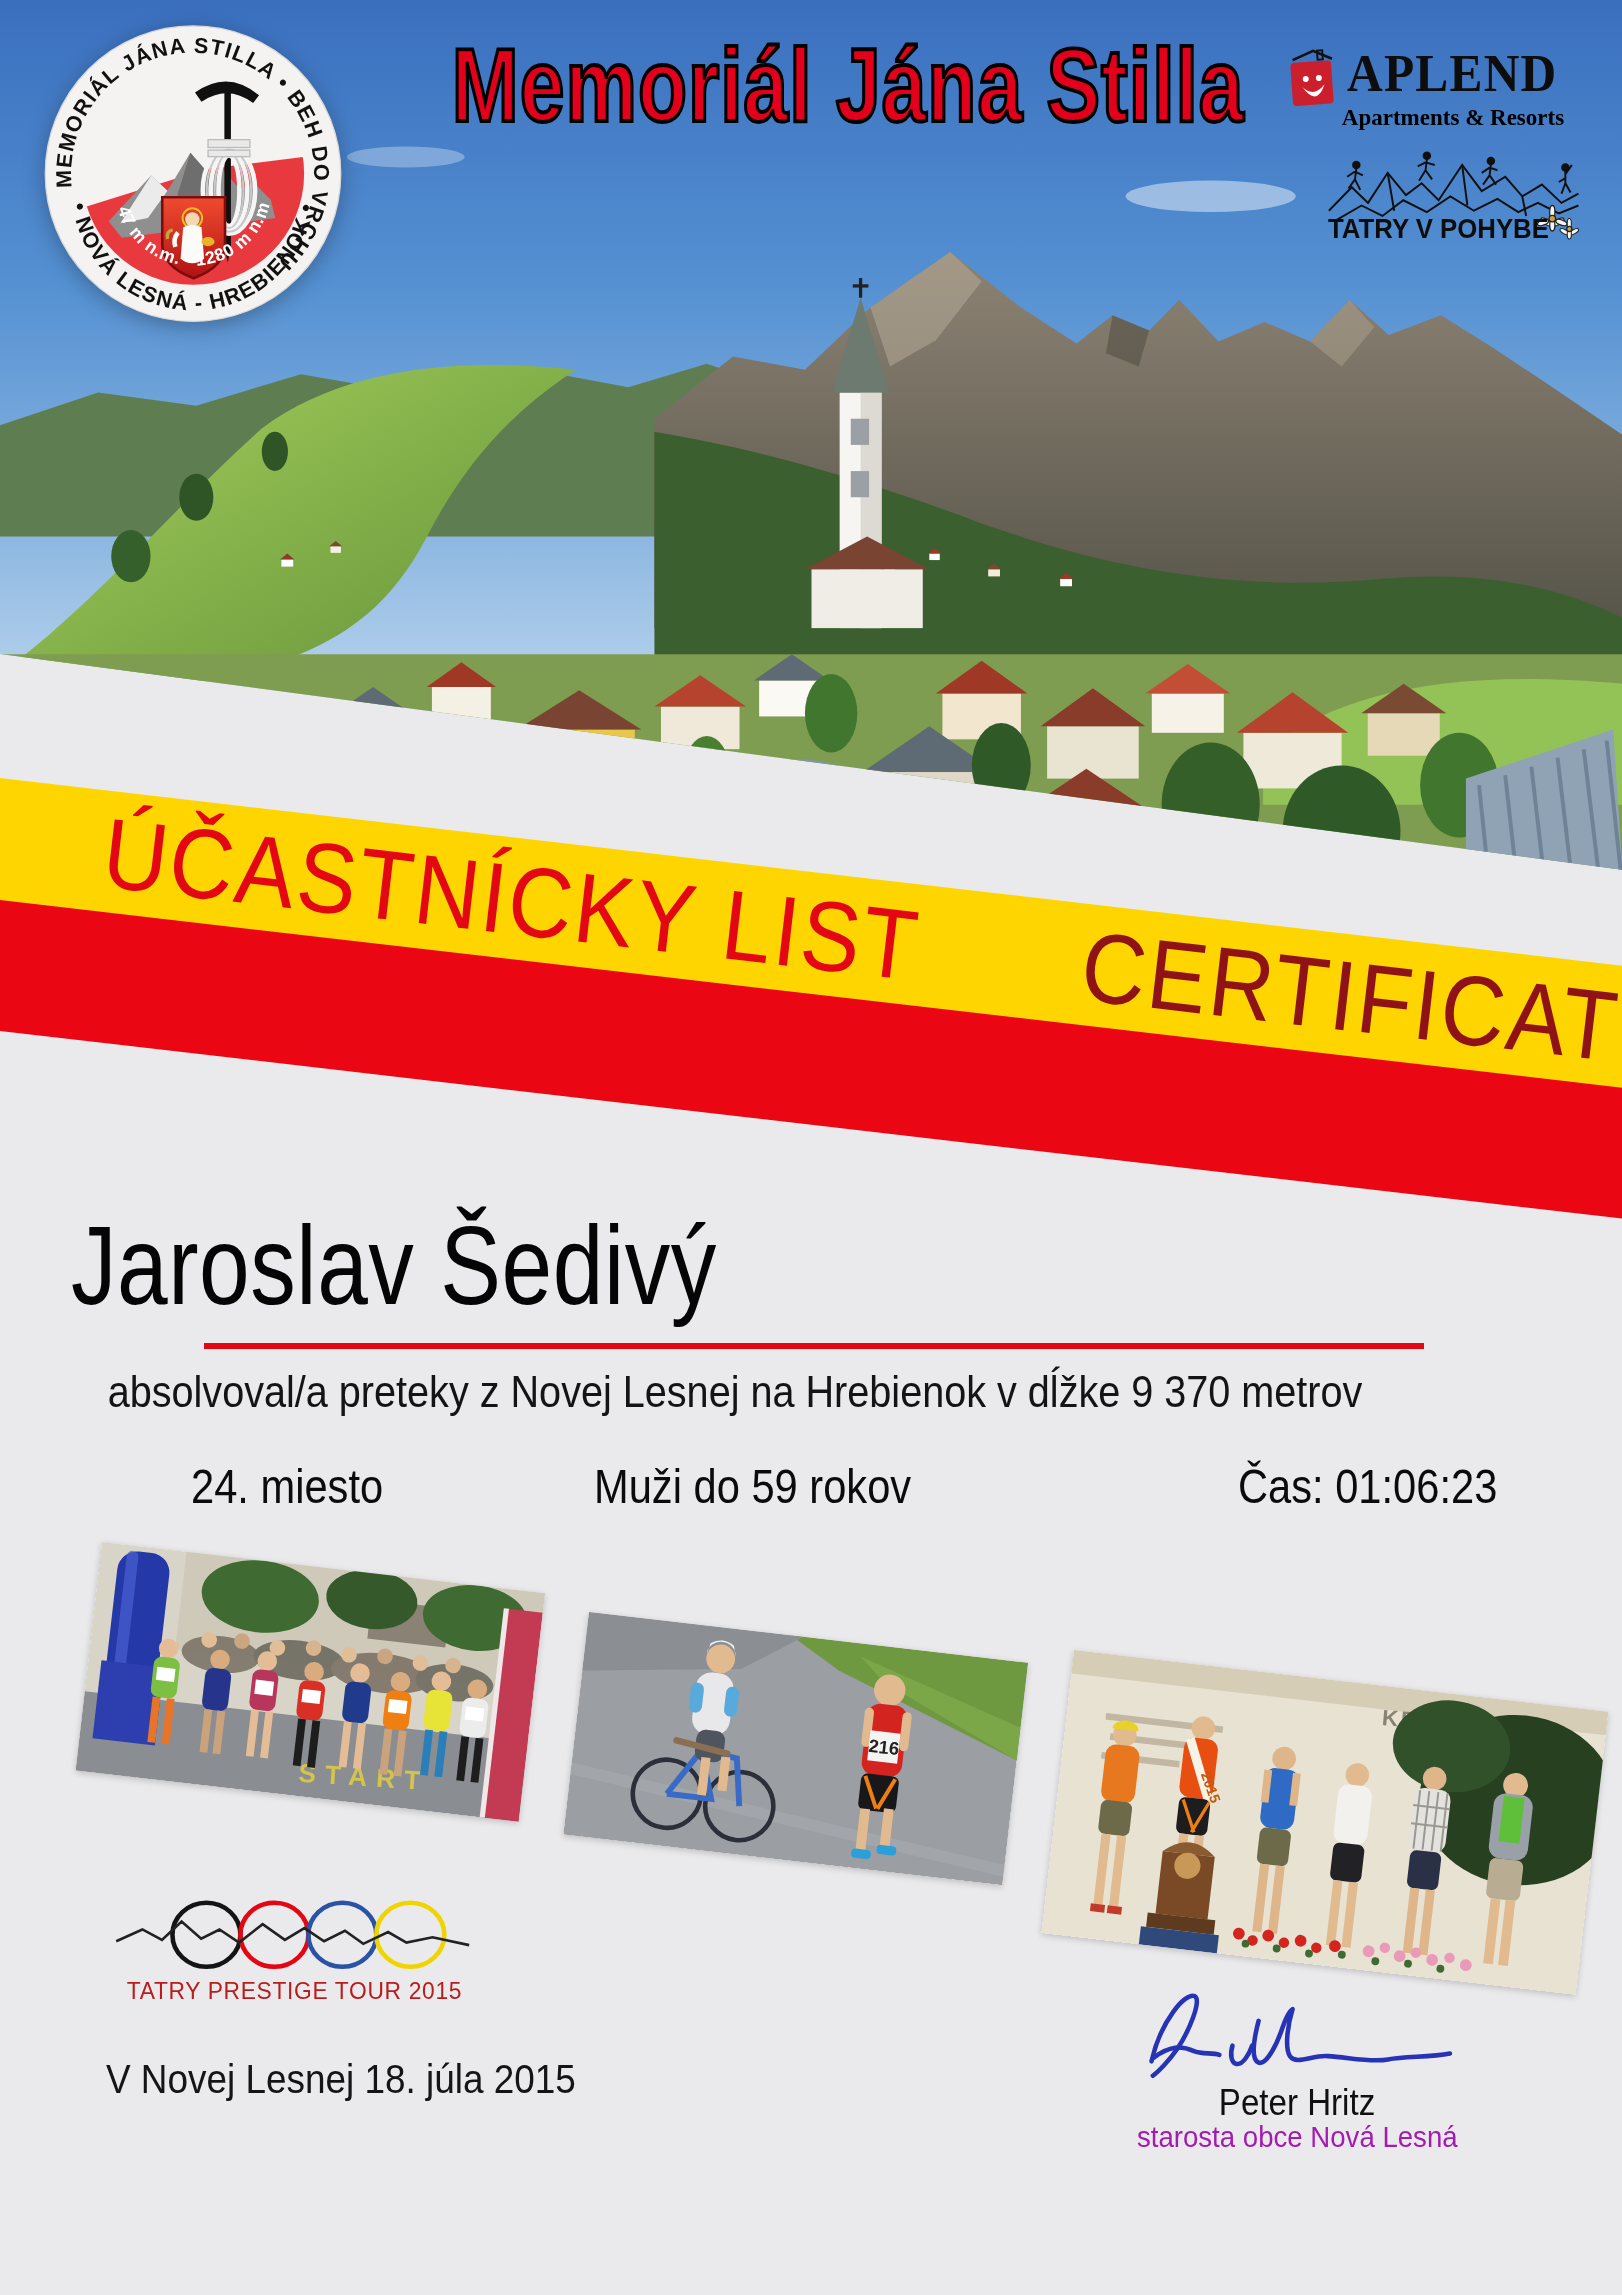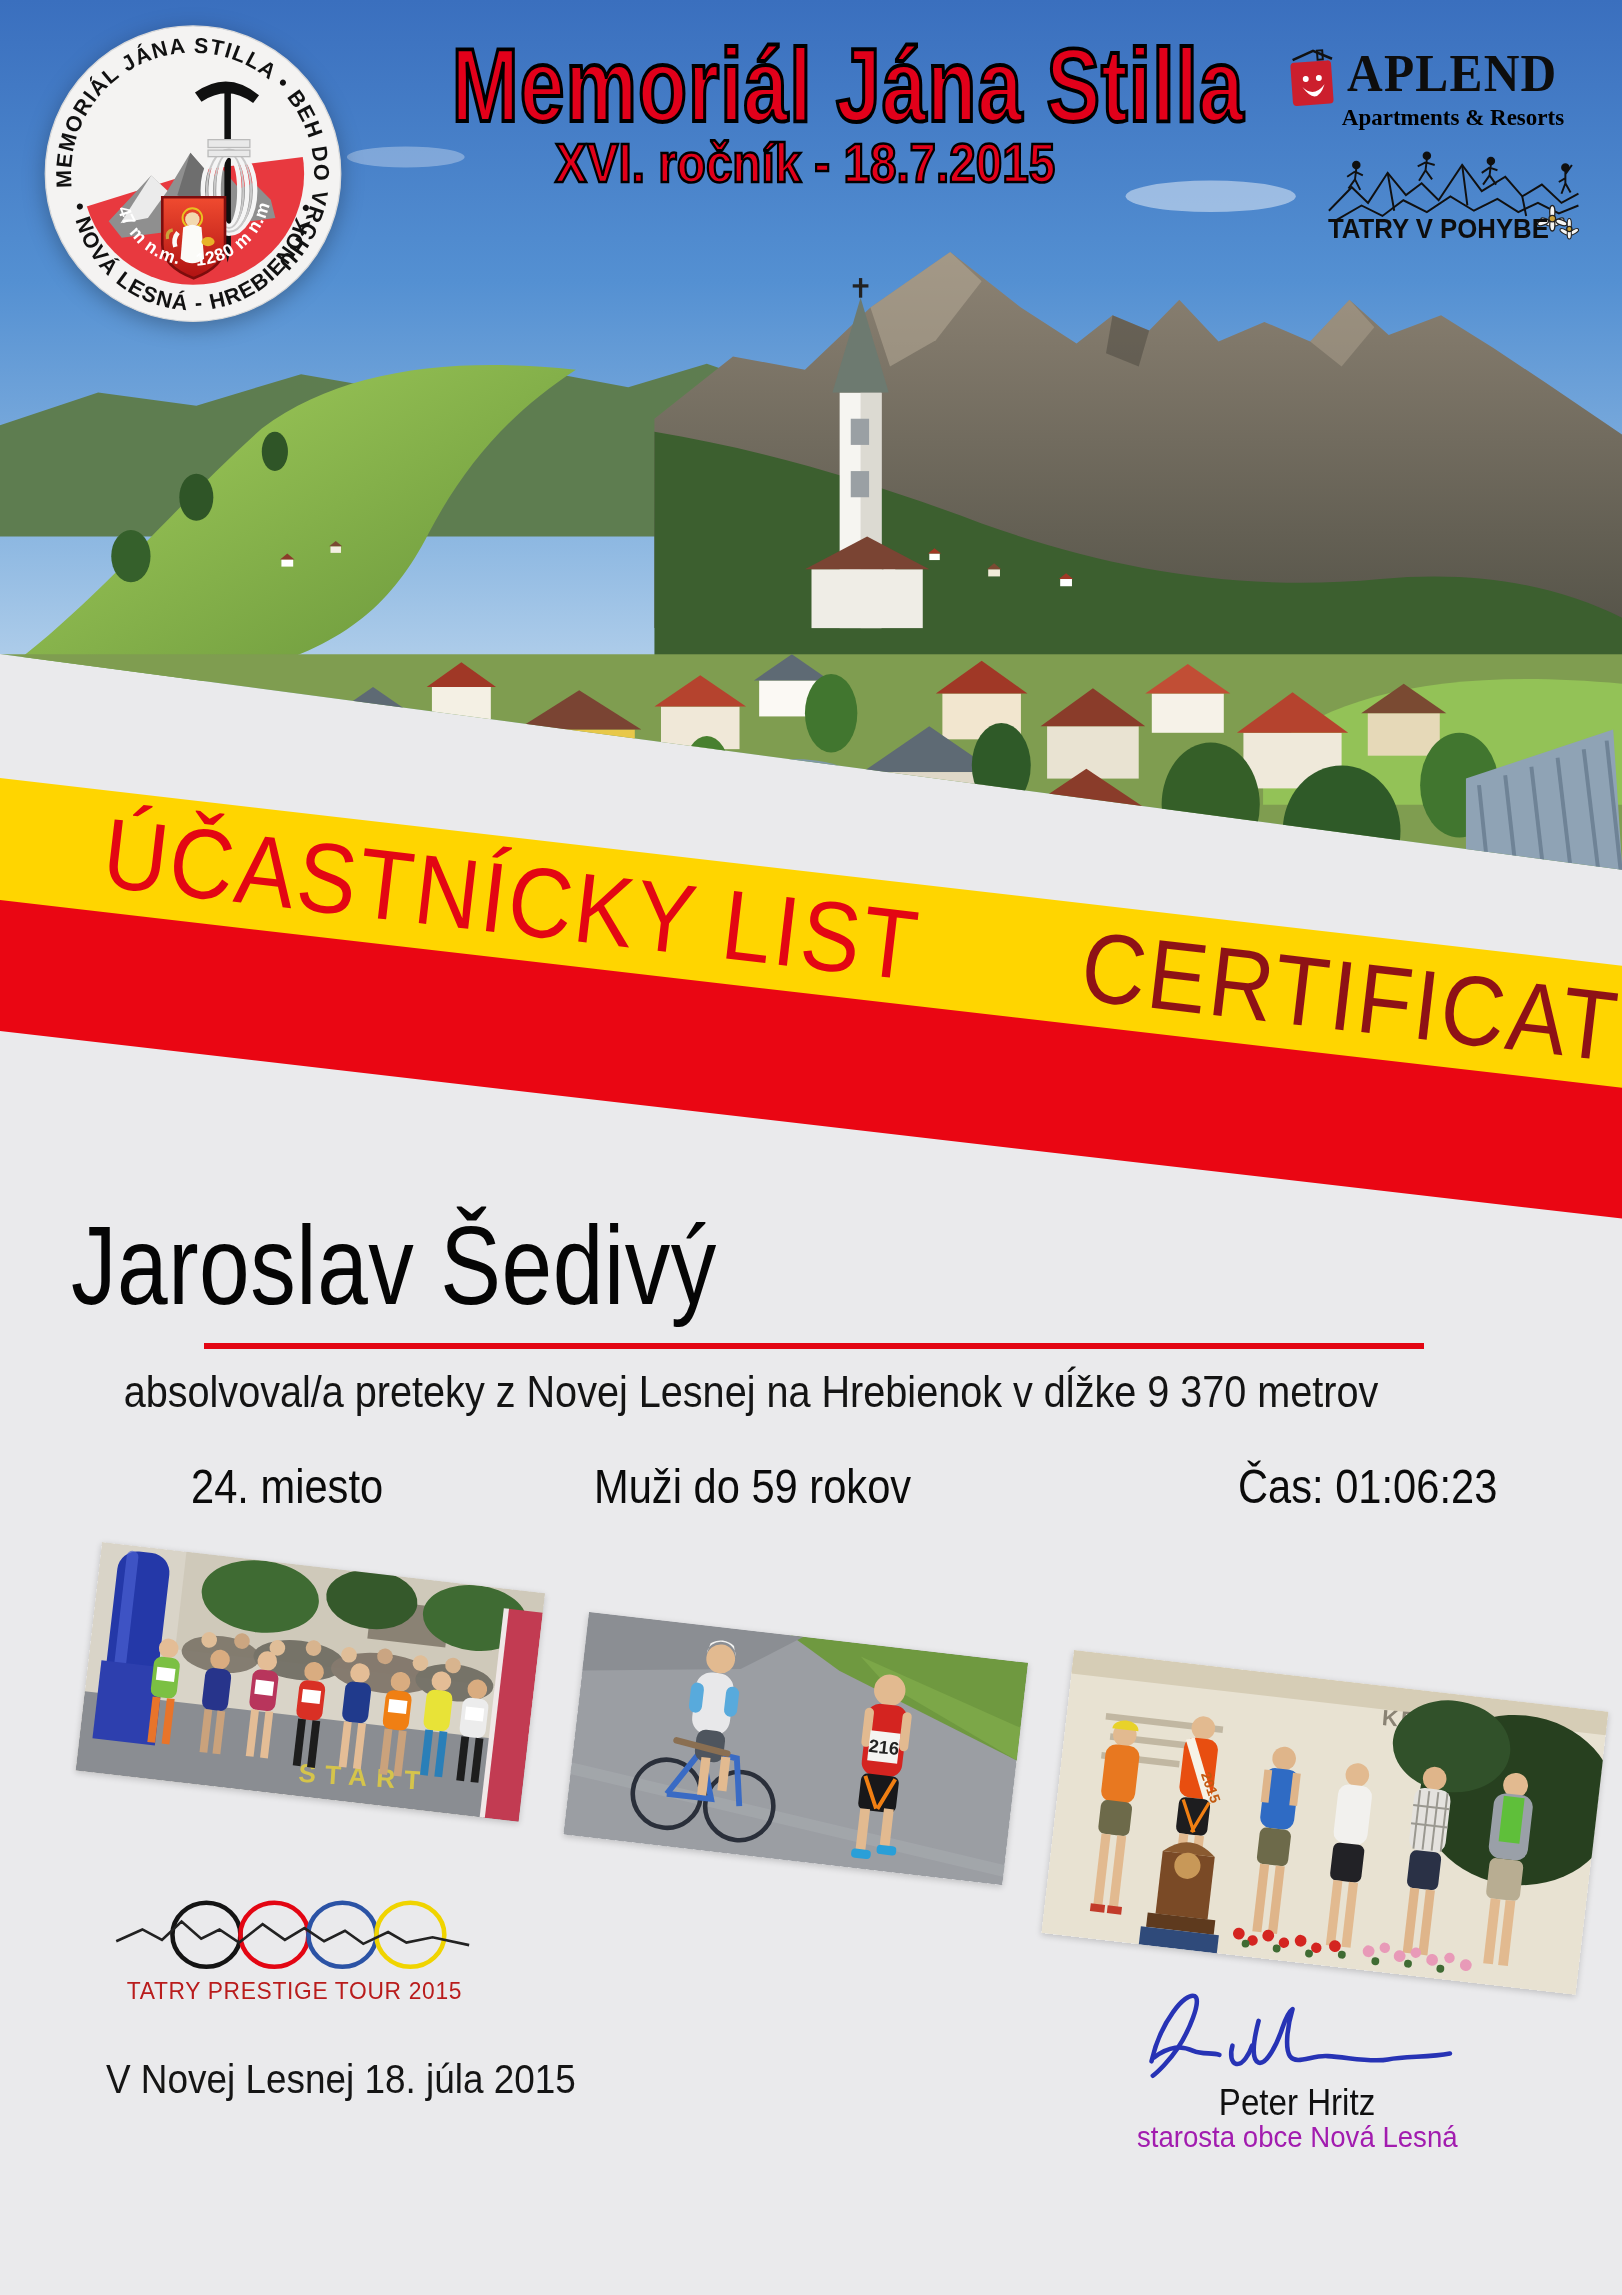--- a/index.html
+++ b/index.html
@@ -37,21 +37,21 @@
   .band.red{top:894px;height:130px;background:#ea0613;}
   .band-text{position:absolute;left:164px;top:0;height:122px;display:flex;align-items:center;
              white-space:nowrap;font-size:99px;letter-spacing:2.6px;line-height:1;}
   .band-text .sk{color:#e30613;}
   .band-text .en{color:#8e1216;margin-left:73px;}
 
   
   .name-wrap{left:0;top:1208px;width:1499px;text-align:left;}
   .name{font-size:111px;color:#050505;letter-spacing:0.7px;line-height:1.05;}
   .underline{left:204px;top:1343px;width:1220px;height:5.9px;background:#e30613;}
-  .ach-wrap{left:16px;top:1370px;width:1470px;text-align:center;}
+  .ach-wrap{left:0;top:1370px;width:1470px;text-align:center;}
   .ach{font-size:44px;color:#141414;line-height:1;}
 
   
   .res{top:1462px;font-size:49px;color:#0b0b0b;line-height:1;}
   .res .cond{transform:scaleX(.85);}
 
   
   .photo{position:absolute;transform:rotate(6.6deg);transform-origin:0 0;overflow:hidden;
          box-shadow:0 2px 6.5px rgba(0,0,0,.18);}
   .photo svg{display:block;}
@@ -267,23 +267,20 @@
       <textPath href="#arcBot" startOffset="50%" text-anchor="middle">•  NOVÁ LESNÁ - HREBIENOK  •</textPath>
     </text>
     <text font-size="27" font-weight="bold" fill="#ffffff" letter-spacing="1">
       <textPath href="#arcAlt" startOffset="50%" text-anchor="middle">747 m n.m. - 1280 m n.m.</textPath>
     </text>
   </svg>
 
   <div class="abs title-wrap">
     <span class="condC title" style="transform:scaleX(.78);">Memoriál Jána Stilla</span>
   </div>
-  <div class="abs subtitle-wrap">
-    <span class="condC subtitle" style="transform:scaleX(.85);">XVI. ročník - 18.7.2015</span>
-  </div>
 
   <svg class="abs" style="left:1281px;top:47px;" width="63" height="63" viewBox="0 0 96 96">
     <g transform="rotate(-4 48 52)">
       <path d="M20,18 L52,6 L80,20" fill="none" stroke="#111" stroke-width="4"></path>
       <rect x="58" y="6" width="8" height="14" fill="none" stroke="#111" stroke-width="3"></rect>
       <rect x="16" y="22" width="62" height="66" rx="6" fill="#cc1f2d"></rect>
       <circle cx="38" cy="48" r="4.5" fill="#fff"></circle>
         <circle cx="58" cy="48" r="4.5" fill="#fff"></circle>
       <path d="M32,60 Q48,78 66,58 Q52,92 32,60 Z" fill="#fff"></path>
     </g>

